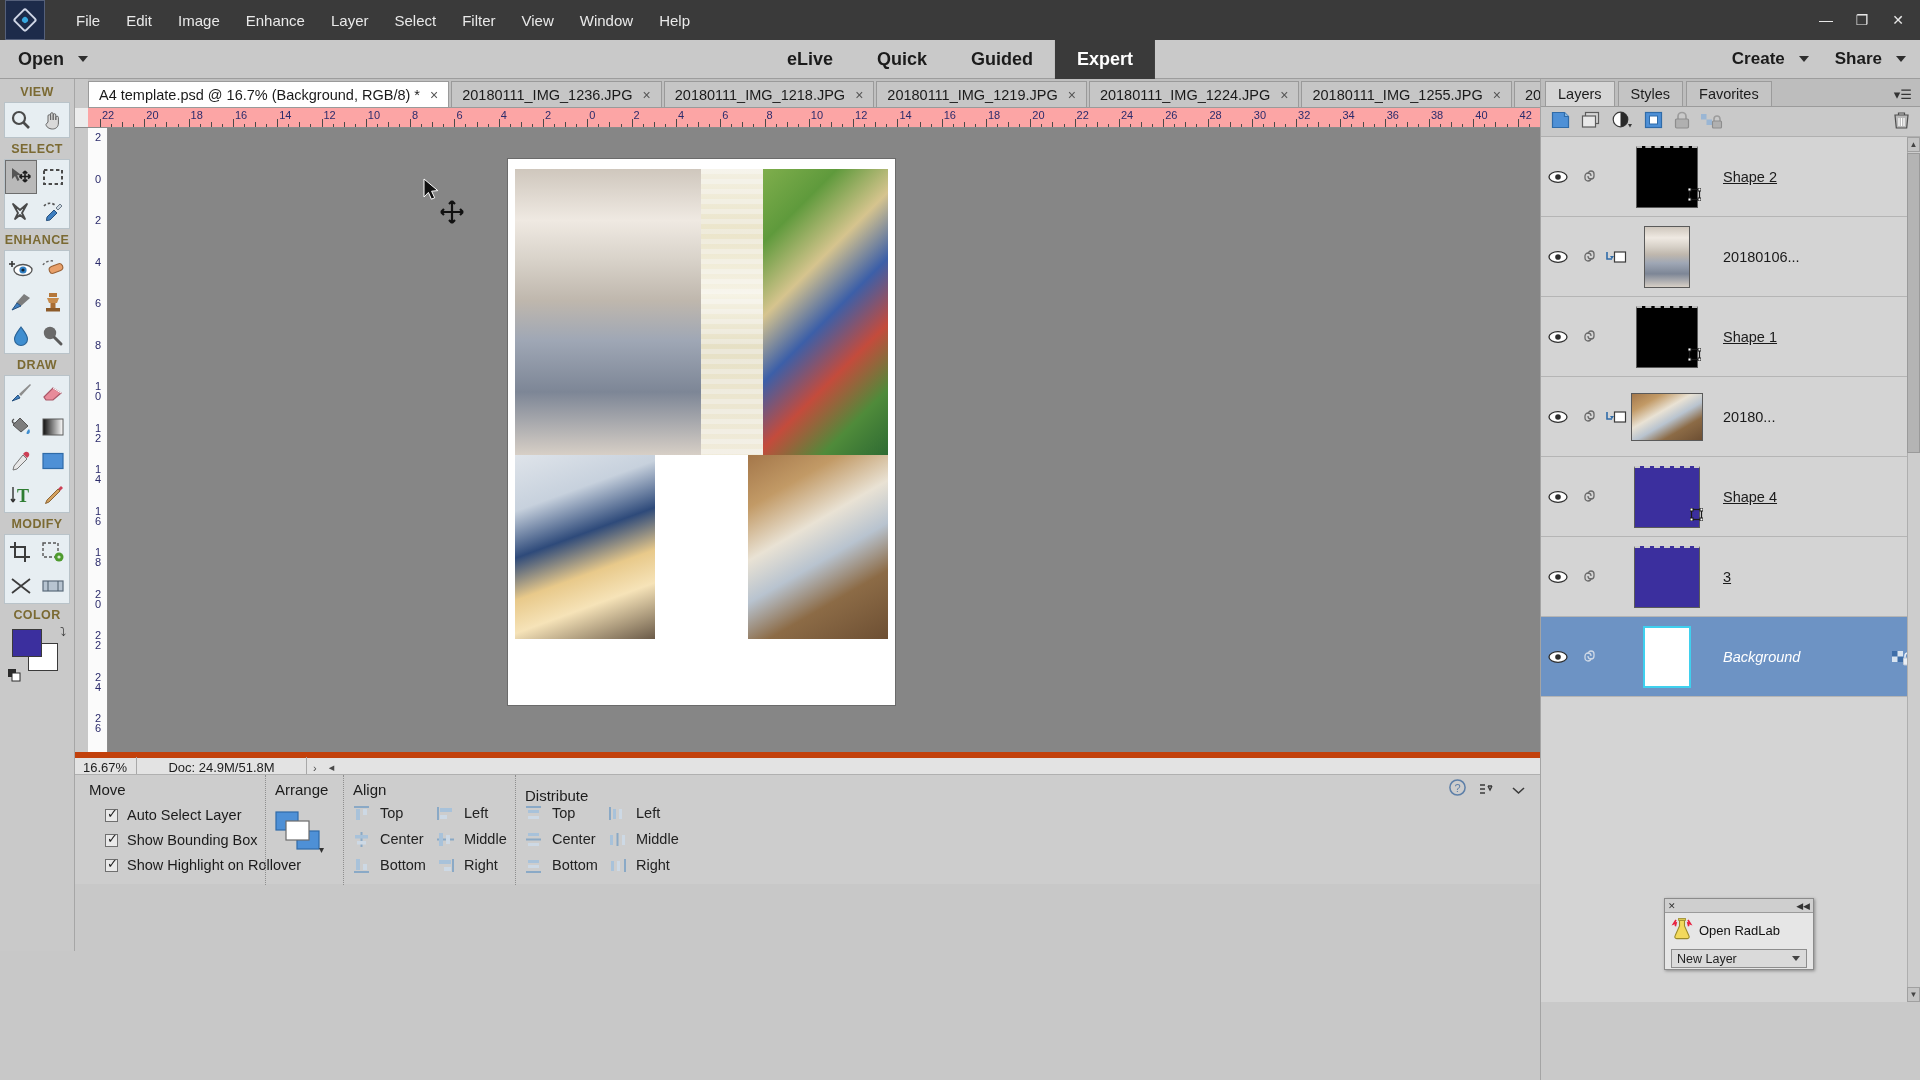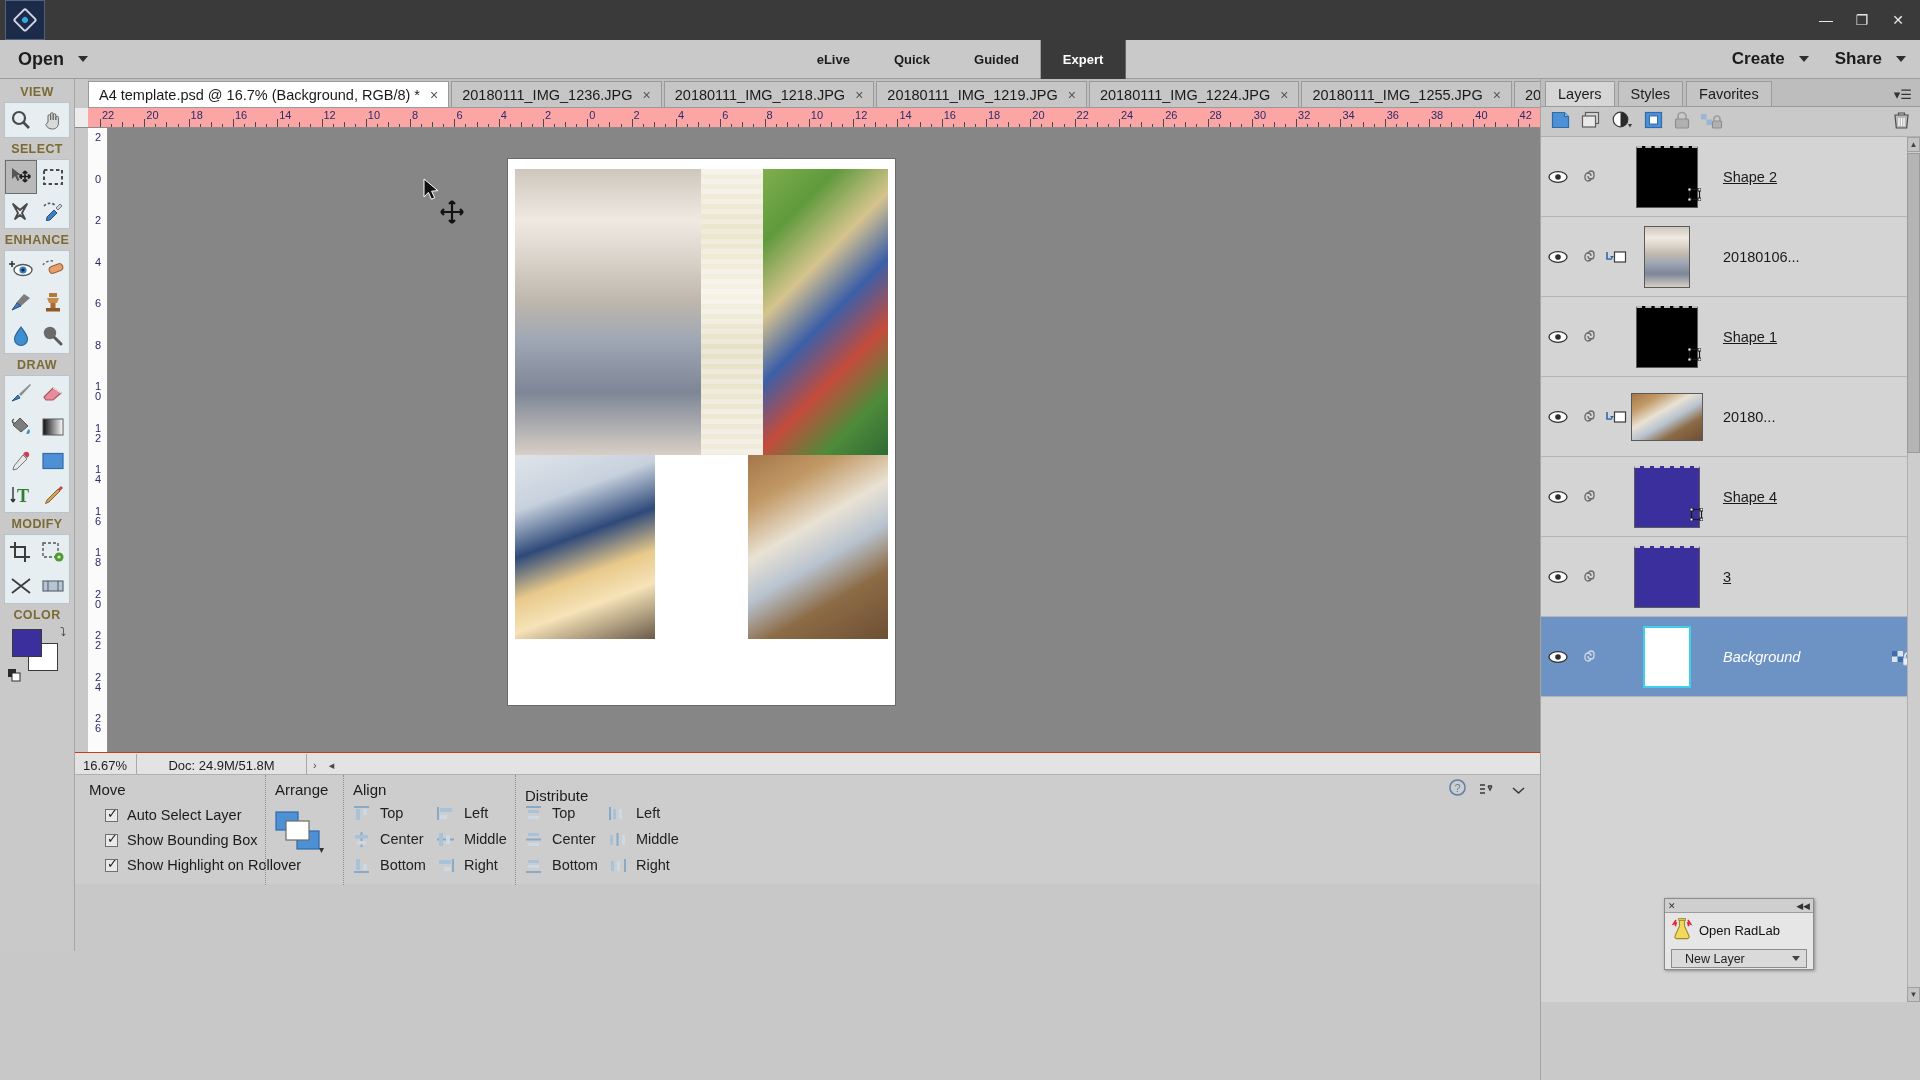--- a/index.html
+++ b/index.html
@@ -37,21 +37,21 @@
     position:absolute; left:0; top:40px; width:1920px; height:39px;
     background:#c9c9c9; border-bottom:1px solid #9d9d9d;
     display:flex; align-items:center;
   }
   .openbtn { display:flex; align-items:center; margin-left:18px; }
   .openbtn .lbl { font-weight:bold; font-size:18px; color:#1d1d1d; }
   .caret { width:0;height:0;border-left:5px solid transparent;border-right:5px solid transparent;border-top:6px solid #2e2e2e; margin-left:14px;}
   .modes { position:absolute; left:50%; transform:translateX(-50%); display:flex; height:39px; }
   .mode {
     padding:0 22px; height:39px; display:flex; align-items:center;
-    font-weight:bold; font-size:13px; color:#1b1b1b;
+    font-weight:bold; font-size:18px; color:#1b1b1b;
   }
   .mode.active { background:#3a3a3a; color:#fff; }
   .right-actions { position:absolute; right:14px; display:flex; align-items:center; gap:26px;}
   .ract { display:flex; align-items:center; font-weight:bold; font-size:17px; color:#1b1b1b;}
 
   
   .tabstrip {
     position:absolute; left:88px; top:79px; width:1540px; height:29px;
     background:#c0c0c0; border-bottom:1px solid #9a9a9a; display:flex; align-items:flex-end;
   }
@@ -108,21 +108,21 @@
     position:absolute; left:400px; top:31px; width:387px; height:546px;
     background:#fff; box-shadow:0 0 0 1px #6b6b6b;
   }
   .ph { position:absolute; overflow:hidden; }
   .cursor-arrow{position:absolute;left:315px;top:50px;width:0;height:0;}
   .cursor-move{position:absolute;left:332px;top:72px;}
 
   
   .statusbar {
     position:absolute; left:75px; top:752px; width:1465px; height:26px;
-    background:#e3e3e3; border-top:1px solid #c2410c; border-bottom:1px solid #a0a0a0;
+    background:#e3e3e3; border-top:6px solid #c2410c; border-bottom:1px solid #a0a0a0;
     display:flex; align-items:center; font-size:13px; color:#1d1d1d;
   }
   .sb-zoom{ width:62px; padding-left:8px; border-right:1px solid #a8a8a8; height:22px; display:flex; align-items:center;}
   .sb-doc{ width:170px; text-align:center; border-right:1px solid #a8a8a8; height:22px; display:flex; align-items:center; justify-content:center;}
   .sb-arrow{ padding:0 6px; color:#4a4a4a; font-size:11px;}
 
   
   .optionsbar {
     position:absolute; left:75px; top:774px; width:1465px; height:110px;
     background:#cdcdcd; border-top:1px solid #b0b0b0;
@@ -179,21 +179,21 @@
   .scroll-up{top:0;} .scroll-dn{bottom:0;}
 
   
   .radlab {
     position:absolute; left:1664px; top:898px; width:150px; height:72px;
     background:#e6e6e6; border:1px solid #8b8b8b; box-shadow:1px 1px 3px rgba(0,0,0,.35); z-index:40;
   }
   .radlab-title { height:14px; background:#cfcfcf; border-bottom:1px solid #9b9b9b; display:flex; align-items:center; justify-content:space-between; padding:0 3px; font-size:9px; color:#333;}
   .radlab-body { display:flex; align-items:center; gap:6px; padding:4px 6px 0; }
   .radlab-lbl { font-size:13px; color:#111; }
-  .radlab-sel { margin:5px 6px 0; height:19px; background:#dadada; border:1px solid #8d8d8d; font-size:12.5px; display:flex; align-items:center; padding-left:13px; position:relative;}
+  .radlab-sel { margin:5px 6px 0; height:19px; background:#dadada; border:1px solid #8d8d8d; font-size:12.5px; display:flex; align-items:center; padding-left:5px; position:relative;}
   .radlab-sel .cv{position:absolute;right:6px;top:6px;width:0;height:0;border-left:4px solid transparent;border-right:4px solid transparent;border-top:5px solid #444;}
 
   
   .img-a { background:
       linear-gradient(180deg,#cfc7bd 0%,#efe9e2 18%,#d8d2c9 32%,#bfb7ad 46%,#9fa7b5 60%,#7d8696 78%,#d7cfc6 100%);}
   .img-b { background:
       linear-gradient(180deg,#f2efe3 0%,#e8e2cb 22%,#f5f2e6 44%,#e3ddc6 62%,#efeadc 100%);}
   .img-c { background:
       linear-gradient(135deg,#7fae4c 0%,#5f9a3c 18%,#d6c48e 36%,#3c5fa8 52%,#c44b3c 68%,#4f8b3a 84%,#2f6b33 100%);}
   .img-d { background:
@@ -208,20 +208,32 @@
 </style>
 </head>
 <body>
 
 <div class="app">
 
   <div class="menubar">
     <div class="applogo">
         <div class="ring"></div>
       </div>
+    <div class="menu-items">
+      <div class="menu-item">File</div>
+      <div class="menu-item">Edit</div>
+      <div class="menu-item">Image</div>
+      <div class="menu-item">Enhance</div>
+      <div class="menu-item">Layer</div>
+      <div class="menu-item">Select</div>
+      <div class="menu-item">Filter</div>
+      <div class="menu-item">View</div>
+      <div class="menu-item">Window</div>
+      <div class="menu-item">Help</div>
+    </div>
     <div class="winctl">
       <div class="winbtn">—</div>
       <div class="winbtn">❐</div>
       <div class="winbtn close">✕</div>
     </div>
   </div>
 
   <div class="modebar">
     <div class="openbtn">
       <span class="lbl">Open</span>

